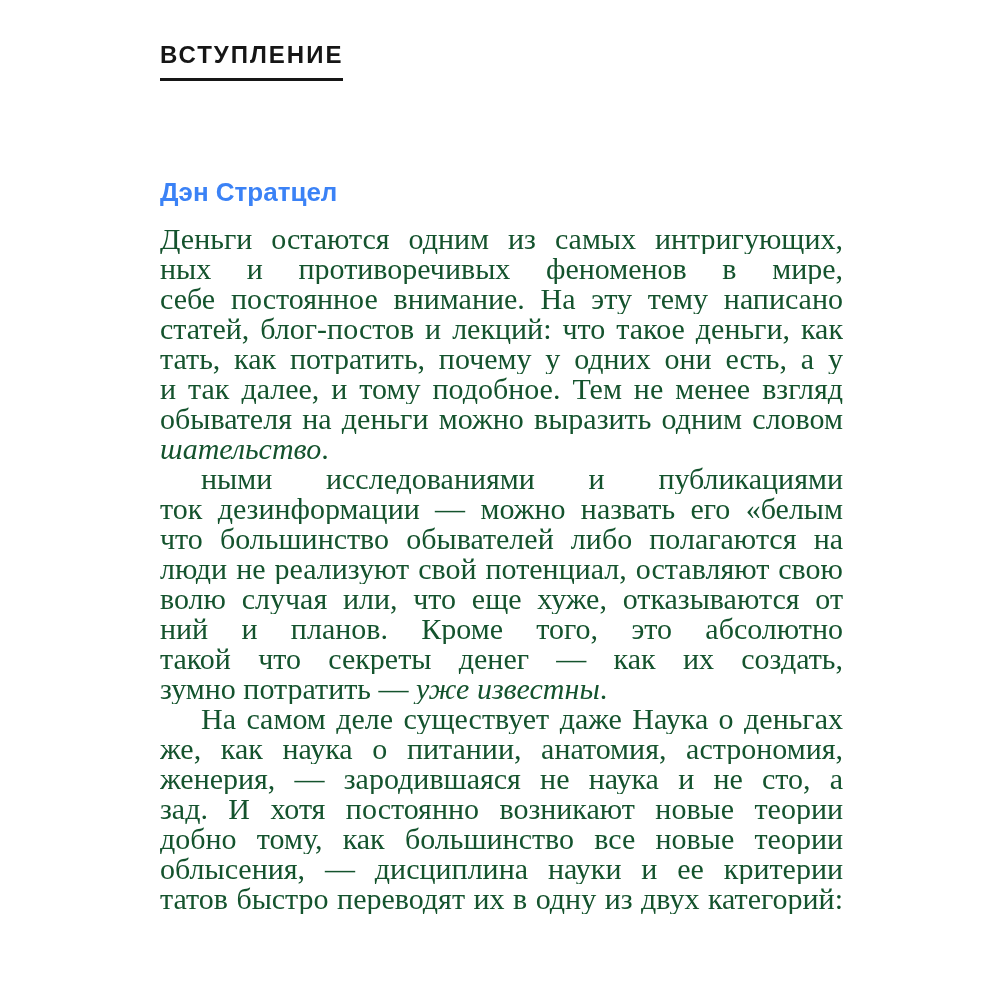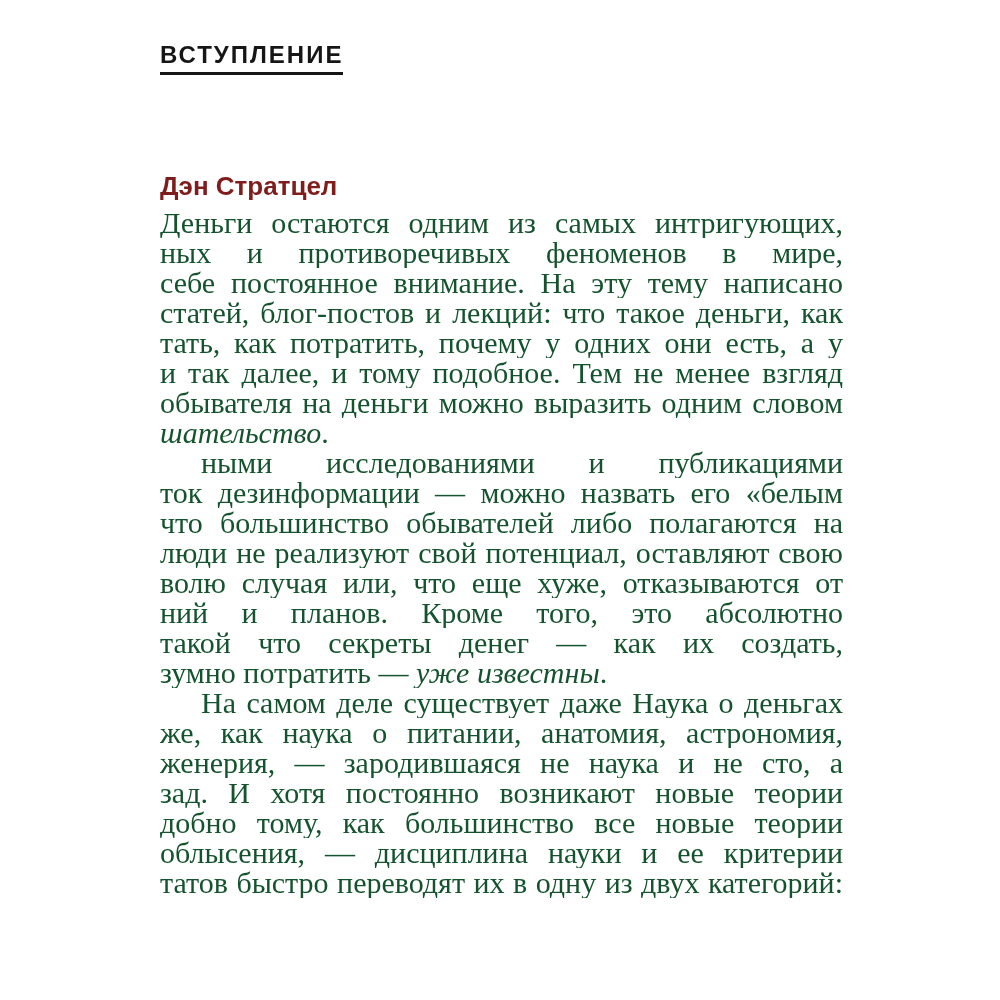--- a/index.html
+++ b/index.html
@@ -16,31 +16,31 @@
   }
   .kicker {
     display: inline-block;
     font-family: "Liberation Sans", "DejaVu Sans", sans-serif;
     font-weight: bold;
     font-size: 24px;
     line-height: 26px;
     letter-spacing: 2px;
     color: #161616;
     border-bottom: 3px solid #161616;
-    padding-bottom: 4px;
+    padding-bottom: 10px;
     text-align: right;
   }
   .author {
     margin-top: 96px;
     font-family: "Liberation Sans", "DejaVu Sans", sans-serif;
     font-weight: bold;
     font-size: 26px;
     line-height: 30px;
-    color: #7f1d1d;
-    margin-bottom: 7px;
+    color: #3b82f6;
+    margin-bottom: 17px;
   }
   .body-text {
     font-family: "Liberation Serif", "DejaVu Serif", serif;
     font-size: 30px;
     color: #14532d;
   }
   .paragraph { margin: 0; }
   .line {
     height: 30px;
     line-height: 30px;

